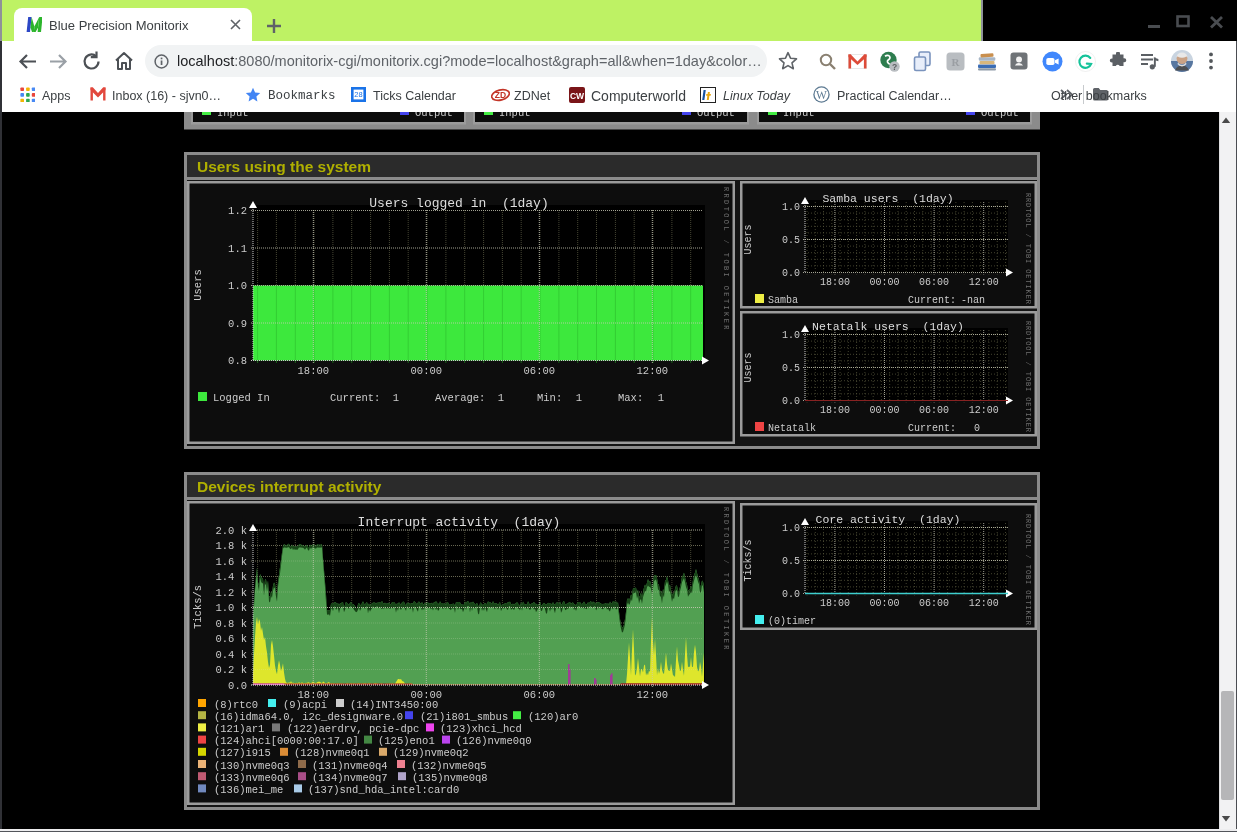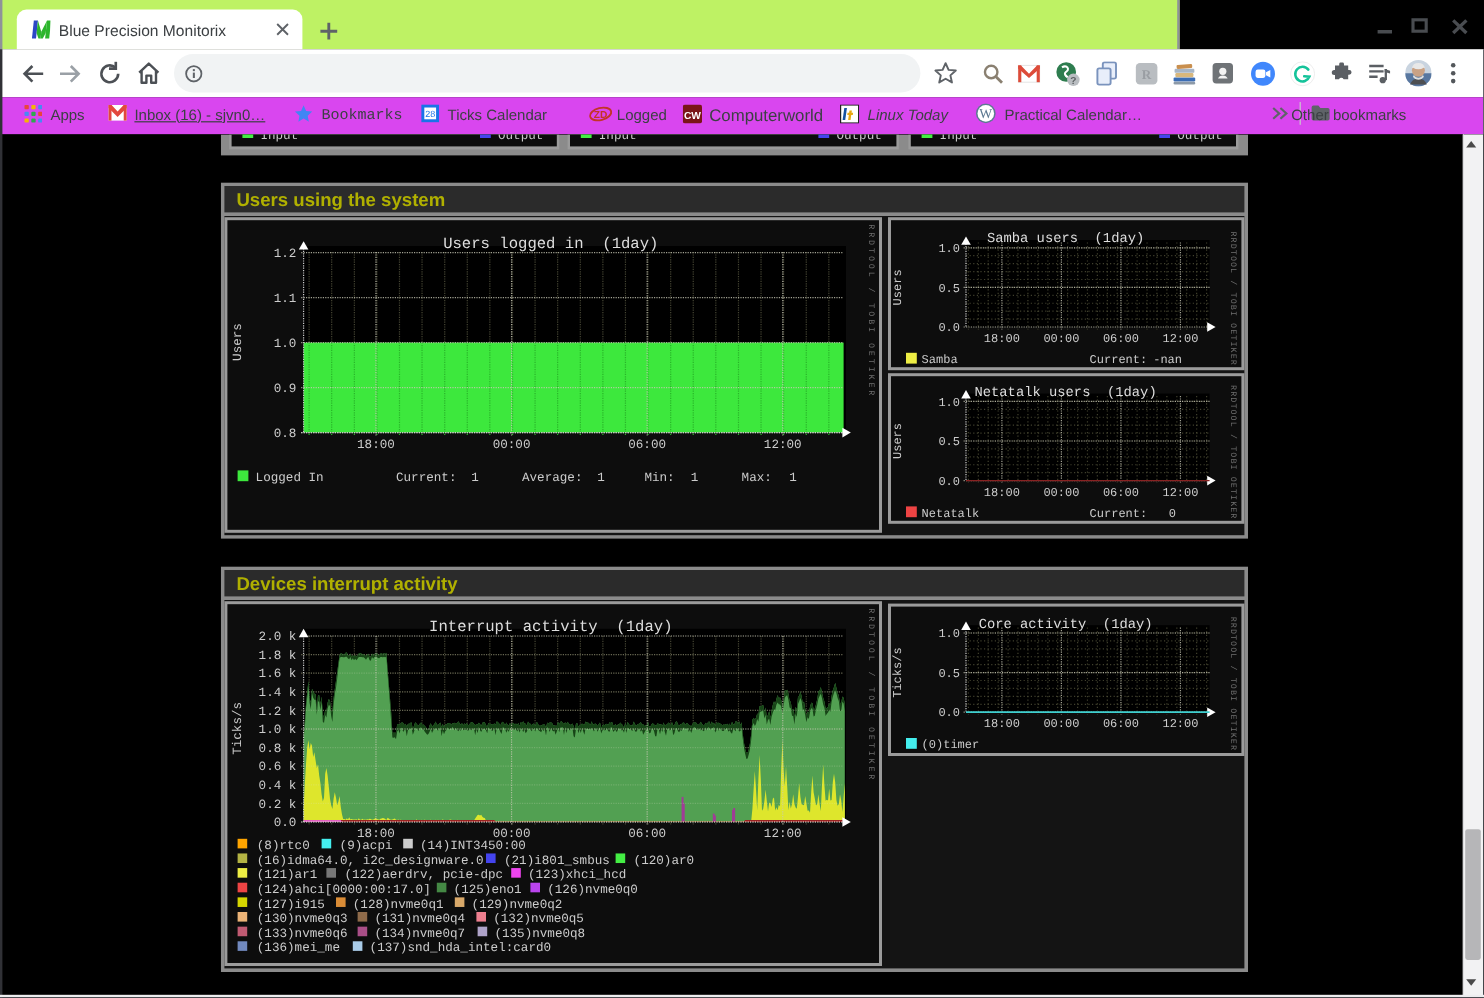--- a/index.html
+++ b/index.html
@@ -40,20 +40,21 @@
     </svg>
     <svg style="position:absolute;left:113px;top:9px;" width="22" height="22" viewBox="0 0 22 22">
 <path d="M3 10.5 L11 3 L19 10.5 M5 9 L5 19 L9 19 L9 13 L13 13 L13 19 L17 19 L17 9" stroke="#4c5055" stroke-width="2" fill="none" stroke-linejoin="round"></path>
     </svg>
     <div style="position:absolute;left:145px;top:4px;width:622px;height:32px;background:#f1f3f4;border-radius:16px;"></div>
     <svg style="position:absolute;left:154px;top:13px;" width="15" height="15" viewBox="0 0 15 15">
 <circle cx="7.5" cy="7.5" r="6.4" fill="none" stroke="#5f6368" stroke-width="1.5"></circle>
 <rect x="6.7" y="6.5" width="1.7" height="4.5" fill="#5f6368"></rect>
 <rect x="6.7" y="3.6" width="1.7" height="1.7" fill="#5f6368"></rect>
     </svg>
+    <div style="position:absolute;left:177px;top:6px;width:583px;height:28px;overflow:hidden;white-space:nowrap;font-family:Liberation Sans,sans-serif;font-size:14.5px;line-height:28px;color:#202124;">localhost<span style="color:#5f6368">:8080/monitorix-cgi/monitorix.cgi?mode=localhost&amp;graph=all&amp;when=1day&amp;color…</span></div>
     <svg style="position:absolute;left:778px;top:10px;" width="20" height="20" viewBox="0 0 20 20">
 <path d="M10 1.7 L12.5 7.2 L18.5 7.8 L14 11.8 L15.3 17.7 L10 14.6 L4.7 17.7 L6 11.8 L1.5 7.8 L7.5 7.2 Z" fill="none" stroke="#5f6368" stroke-width="1.6" stroke-linejoin="round"></path>
     </svg>
     <svg style="position:absolute;left:818px;top:11px;" width="19" height="19" viewBox="0 0 19 19">
 <circle cx="8" cy="8" r="5.2" fill="none" stroke="#8a8071" stroke-width="2"></circle>
 <path d="M12 12 L17 17" stroke="#8a8071" stroke-width="2.4"></path>
     </svg>
     <svg style="position:absolute;left:848px;top:11px;" width="19" height="19" viewBox="0 0 19 19">
 <rect x="0.5" y="2.5" width="18" height="14" fill="#ffffff" stroke="#e3e3e3" stroke-width="0.8"></rect>
 <path d="M0.5 2.5 L2.8 2.5 L9.5 9.5 L16.2 2.5 L18.5 2.5 L18.5 5 L9.5 13 L0.5 5 Z" fill="#dd4b39"></path>
@@ -111,57 +112,57 @@
 <path d="M5.5 7 a5.6 5.6 0 0 1 11 0 l-1 -0.6 a9 9 0 0 1 -9 0 Z" fill="#e8e8e8"></path>
 <path d="M4 20.5 a7.4 7.4 0 0 1 14 0 Z" fill="#4d4f52"></path>
 <path d="M7.2 12.6 a4.4 4.4 0 0 0 7.6 0 l0.8 1.4 a5.6 5.6 0 0 1 -9.2 0 Z" fill="#dddddd"></path>
     </svg>
     <svg style="position:absolute;left:1205px;top:10px;" width="12" height="20" viewBox="0 0 12 20">
 <circle cx="6" cy="3.4" r="1.9" fill="#53575b"></circle>
       <circle cx="6" cy="10" r="1.9" fill="#53575b"></circle>
 <circle cx="6" cy="16.6" r="1.9" fill="#53575b"></circle>
     </svg>
   </div>
-<div style="position:absolute;left:0;top:81px;width:1237px;height:31px;background:#d946ef;">
+<div style="position:absolute;left:0;top:81px;width:1237px;height:31px;background:#ffffff;">
     <div style="position:absolute;left:0;top:0;width:1px;height:31px;background:#b6b9be;"></div>
     <div style="position:absolute;right:0;top:0;width:1px;height:31px;background:#b6b9be;"></div>
     <svg style="position:absolute;left:20px;top:6px;" width="15" height="15" viewBox="0 0 15 15">
       <rect x="0.4" y="0.4" width="3.6" height="3.6" rx="0.8" fill="#e8453c"></rect>
       <rect x="6.1000000000000005" y="0.4" width="3.6" height="3.6" rx="0.8" fill="#f3b604"></rect>
       <rect x="11.8" y="0.4" width="3.6" height="3.6" rx="0.8" fill="#4889f4"></rect>
       <rect x="0.4" y="6.1000000000000005" width="3.6" height="3.6" rx="0.8" fill="#4889f4"></rect>
       <rect x="6.1000000000000005" y="6.1000000000000005" width="3.6" height="3.6" rx="0.8" fill="#2da94f"></rect>
       <rect x="11.8" y="6.1000000000000005" width="3.6" height="3.6" rx="0.8" fill="#e8453c"></rect>
       <rect x="0.4" y="11.8" width="3.6" height="3.6" rx="0.8" fill="#f3b604"></rect>
       <rect x="6.1000000000000005" y="11.8" width="3.6" height="3.6" rx="0.8" fill="#2da94f"></rect>
       <rect x="11.8" y="11.8" width="3.6" height="3.6" rx="0.8" fill="#4889f4"></rect>
     </svg>
     <div style="position:absolute;left:42px;top:6.5px;font-family:Liberation Sans,sans-serif;font-size:12.5px;line-height:16px;color:#3c4043;white-space:nowrap;">Apps</div>
     <svg style="position:absolute;left:90px;top:6px;" width="16" height="14" viewBox="0 0 16 14">
 <rect x="0.5" y="0.5" width="15" height="13" fill="#ffffff"></rect>
 <path d="M0.5 0.5 L3 0.5 L8 6 L13 0.5 L15.5 0.5 L15.5 3 L8 10.5 L0.5 3 Z" fill="#e2483d"></path>
 <rect x="0.5" y="0.5" width="2.4" height="13" fill="#e2483d"></rect>
 <rect x="13.1" y="0.5" width="2.4" height="13" fill="#e2483d"></rect>
     </svg>
-    <div style="position:absolute;left:112px;top:6.5px;font-family:Liberation Sans,sans-serif;font-size:12.5px;line-height:16px;color:#3c4043;white-space:nowrap;text-decoration:underline;">Inbox (16) - sjvn0…</div>
+    <div style="position:absolute;left:112px;top:6.5px;font-family:Liberation Sans,sans-serif;font-size:12.5px;line-height:16px;color:#3c4043;white-space:nowrap;">Inbox (16) - sjvn0…</div>
     <svg style="position:absolute;left:245px;top:6px;" width="16" height="16" viewBox="0 0 16 16">
 <path d="M8 0.8 L10.1 5.4 L15.2 6 L11.4 9.4 L12.4 14.4 L8 11.8 L3.6 14.4 L4.6 9.4 L0.8 6 L5.9 5.4 Z" fill="#4285f4"></path>
     </svg>
     <div style="position:absolute;left:268px;top:6.5px;font-family:Liberation Mono, monospace;font-size:12.5px;line-height:16px;color:#3c4043;white-space:nowrap;">Bookmarks</div>
     <svg style="position:absolute;left:351px;top:6px;" width="15" height="15" viewBox="0 0 15 15">
 <rect x="0" y="0" width="15" height="15" fill="#1a73e8"></rect>
 <rect x="2.6" y="2.6" width="9.8" height="9.8" fill="#ffffff"></rect>
 <text x="7.5" y="10.4" font-family="Liberation Sans" font-size="7.5" fill="#1a73e8" text-anchor="middle">28</text>
     </svg>
     <div style="position:absolute;left:373px;top:6.5px;font-family:Liberation Sans,sans-serif;font-size:12.5px;line-height:16px;color:#3c4043;white-space:nowrap;">Ticks Calendar</div>
     <svg style="position:absolute;left:491px;top:7px;" width="19" height="14" viewBox="0 0 19 14">
 <ellipse cx="9.5" cy="7" rx="9" ry="5" fill="none" stroke="#c33427" stroke-width="1.6" transform="rotate(-14 9.5 7)"></ellipse>
 <text x="9.5" y="10.2" font-family="Liberation Sans" font-size="8.5" font-weight="bold" fill="#c33427" text-anchor="middle">ZD</text>
     </svg>
-    <div style="position:absolute;left:514px;top:6.5px;font-family:Liberation Sans,sans-serif;font-size:12.5px;line-height:16px;color:#3c4043;white-space:nowrap;">Logged</div>
+    <div style="position:absolute;left:514px;top:6.5px;font-family:Liberation Sans,sans-serif;font-size:12.5px;line-height:16px;color:#3c4043;white-space:nowrap;">ZDNet</div>
     <svg style="position:absolute;left:569px;top:6px;" width="16" height="16" viewBox="0 0 16 16">
 <rect width="16" height="16" rx="2" fill="#7a1518"></rect>
 <text x="8" y="11.8" font-family="Liberation Sans" font-size="8.5" font-weight="bold" fill="#ffffff" text-anchor="middle">CW</text>
     </svg>
     <div style="position:absolute;left:591px;top:6.5px;font-family:Liberation Sans,sans-serif;font-size:14px;line-height:16px;color:#3c4043;white-space:nowrap;">Computerworld</div>
     <svg style="position:absolute;left:700px;top:6px;" width="16" height="16" viewBox="0 0 16 16">
 <rect x="0.5" y="0.5" width="15" height="15" fill="#ffffff" stroke="#222222" stroke-width="1"></rect>
 <rect x="4" y="3" width="2.2" height="10" fill="#1450a0" transform="skewX(-8)"></rect>
 <rect x="8.6" y="5" width="2" height="8" fill="#e8a711" transform="skewX(-8)"></rect>
 <rect x="7.3" y="7" width="4.6" height="1.8" fill="#e8a711" transform="skewX(-8)"></rect>
@@ -173,21 +174,21 @@
 <text x="8.5" y="12.7" font-family="Liberation Serif" font-size="11.5" fill="#5d7a92" text-anchor="middle">W</text>
     </svg>
     <div style="position:absolute;left:837px;top:6.5px;font-family:Liberation Sans,sans-serif;font-size:12.5px;line-height:16px;color:#3c4043;white-space:nowrap;">Practical Calendar…</div>
     <svg style="position:absolute;left:1059px;top:7px;" width="16" height="13" viewBox="0 0 16 13">
 <path d="M2 2 L7 6.5 L2 11 M8 2 L13 6.5 L8 11" stroke="#5f6368" stroke-width="1.8" fill="none"></path>
     </svg>
     <div style="position:absolute;left:1083px;top:4px;width:1px;height:19px;background:#c7cacd;"></div>
     <svg style="position:absolute;left:1092px;top:6px;" width="17" height="14" viewBox="0 0 17 14">
 <path d="M1 2.5 a1.5 1.5 0 0 1 1.5 -1.5 l4.2 0 1.6 2 6.2 0 a1.5 1.5 0 0 1 1.5 1.5 l0 7.5 a1.5 1.5 0 0 1 -1.5 1.5 l-12 0 a1.5 1.5 0 0 1 -1.5 -1.5 Z" fill="#5f6368"></path>
     </svg>
-    <div style="position:absolute;left:1076px;top:6.5px;font-family:Liberation Sans,sans-serif;font-size:12.5px;line-height:16px;color:#3c4043;white-space:nowrap;">Other bookmarks</div>
+    <div style="position:absolute;left:1051px;top:6.5px;font-family:Liberation Sans,sans-serif;font-size:12.5px;line-height:16px;color:#3c4043;white-space:nowrap;">Other bookmarks</div>
   </div>
 <div style="position:absolute;left:0;top:112px;width:1237px;height:720px;background:#000000;"></div>
 <svg style="position:absolute;left:184px;top:112px;" width="856" height="18" viewBox="0 0 856 18">
     <rect width="856" height="17.5" fill="#8b8b8b"></rect>
     <rect x="7" y="0" width="275" height="12.5" fill="#9b9b9b"></rect>
     <rect x="9" y="0" width="271" height="10" fill="#0c0c0c"></rect>
     <rect x="18" y="-6" width="9" height="9" fill="#44EE44"></rect>
     <text x="33" y="4" font-family="Liberation Mono,monospace" font-size="10.5" fill="#cccccc" text-anchor="start">Input</text>
     <rect x="216" y="-6" width="9" height="9" fill="#4444EE"></rect>
     <text x="231" y="4" font-family="Liberation Mono,monospace" font-size="10.5" fill="#cccccc" text-anchor="start">Output</text>

